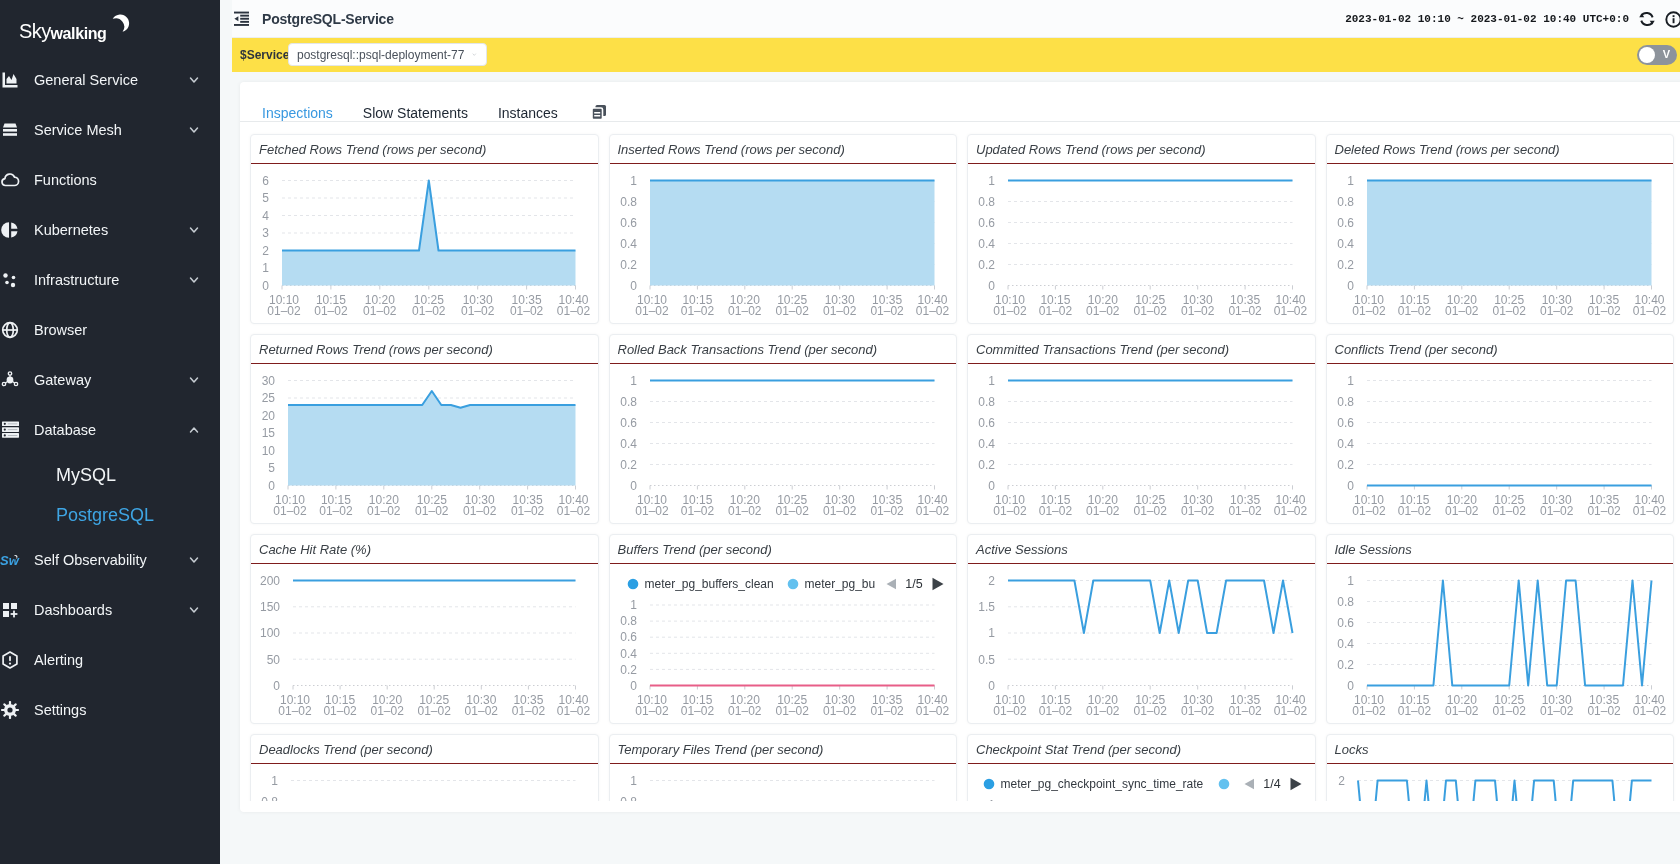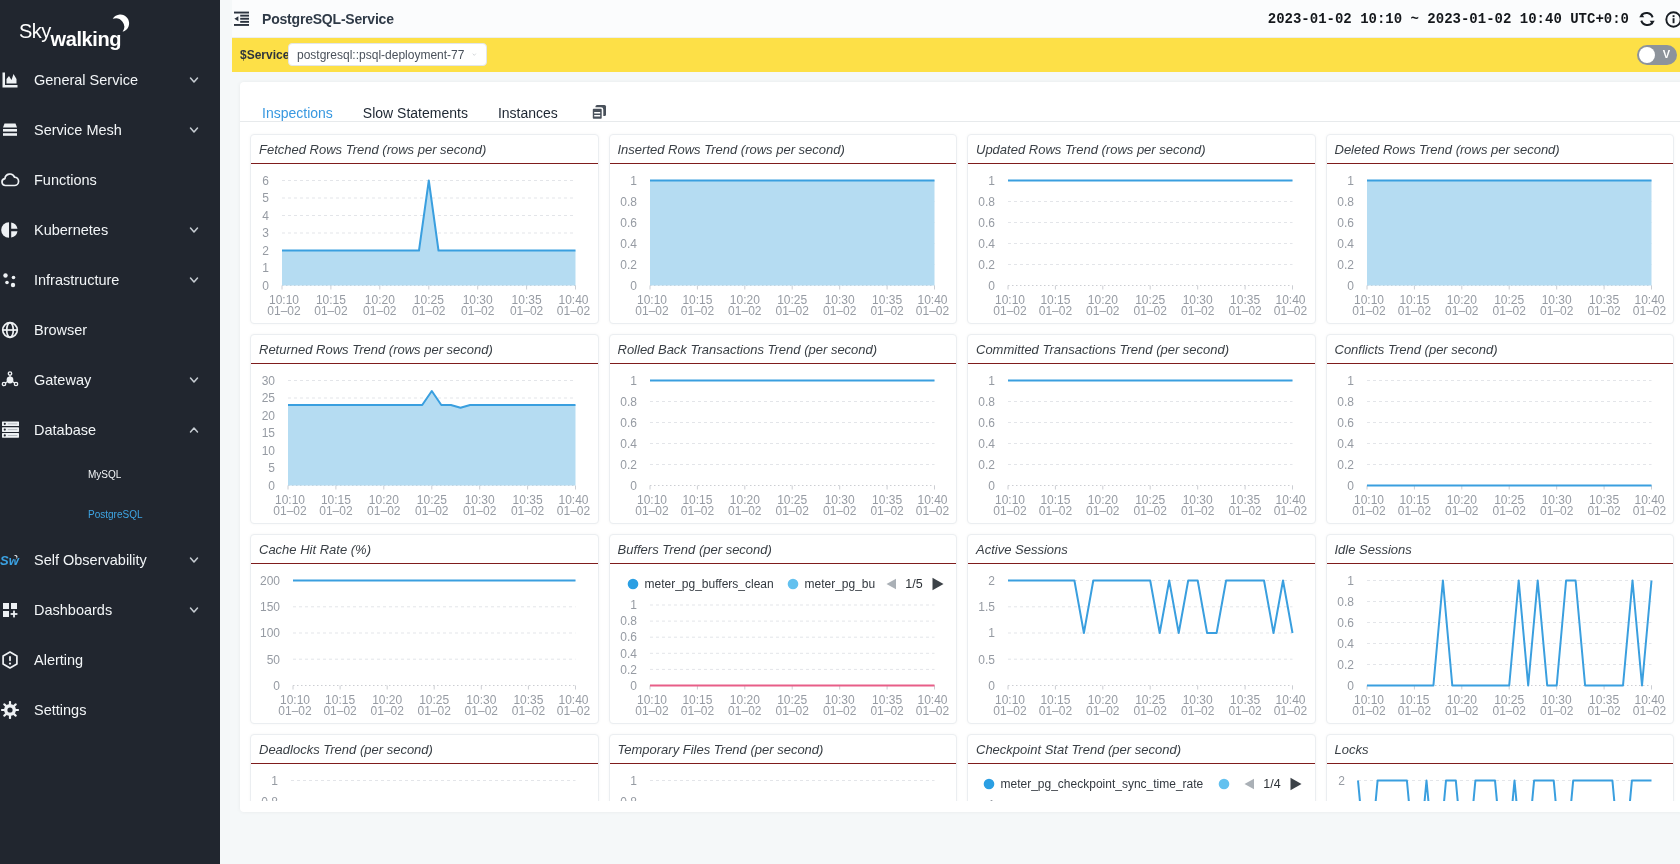--- a/index.html
+++ b/index.html
@@ -1,31 +1,31 @@
 <!DOCTYPE html>
 <html><head><meta charset="utf-8"><title>SkyWalking</title>
 <style>
 * { margin:0; padding:0; box-sizing:border-box; }
 body { width:1680px; height:864px; font-family:"Liberation Sans",sans-serif; background:#f5f8f9; overflow:hidden; }
 .sidebar { position:absolute; left:0; top:0; width:220px; height:864px; background:#21262f; }
 .logo { position:relative; display:flex; align-items:center; padding:13px 0 0 19px; height:50px; margin-bottom:5px; color:#fff; }
 .logo .t1 { font-size:20px; font-weight:400; letter-spacing:-0.6px; }
-.logo .t2 { font-size:20px; font-weight:700; letter-spacing:-0.4px; position:relative; top:8px; margin-left:0px; }
+.logo .t2 { font-size:16px; font-weight:700; letter-spacing:-0.4px; position:relative; top:2px; margin-left:0px; }
 .mitem { display:flex; align-items:center; height:50px; color:#f2f5f7; font-size:14.5px; }
 .mitem .mi { flex:0 0 auto; }
 .mitem span { margin-left:14px; flex:1; }
 .mitem .chev { margin-right:20px; }
-.sub { height:40px; line-height:40px; padding-left:88px; color:#f2f5f7; font-size:10px; }
+.sub { height:40px; line-height:40px; padding-left:56px; color:#f2f5f7; font-size:18px; }
 .sub.active { color:#3ea5e4; }
 .main { position:absolute; left:232px; top:0; width:1460px; height:864px; }
 .topbar { position:absolute; left:0; top:0; width:100%; height:38px; background-color:#fbfcfd; background-image:radial-gradient(#e9eeef 0.55px, rgba(0,0,0,0) 0.55px); background-size:2px 2px; border-bottom:1px solid #ebeef0; }
 .fold { position:absolute; left:2px; top:0; }
 .title { position:absolute; left:30px; top:0; line-height:38px; font-size:14px; font-weight:700; color:#2f3a47; letter-spacing:-0.2px; }
 .timewrap { position:absolute; right:10px; top:0; height:38px; display:flex; align-items:center; }
-.timetext { font-family:"Liberation Mono",monospace; font-size:14px; font-weight:700; color:#15181c; }
+.timetext { font-family:"Liberation Mono",monospace; font-size:11px; font-weight:700; color:#15181c; }
 .ticon { margin-left:9px; display:flex; align-items:center; }
 .bar2 { position:absolute; left:0; top:38px; width:100%; height:34px; background:#fde047; }
 .svclabel { position:absolute; left:8px; top:0; line-height:34px; font-size:12px; font-weight:700; color:#2f353c; }
 .select { position:absolute; left:56px; top:5px; width:199px; height:23px; background:#fff; border:1px solid #e3e6e8; border-radius:4px; display:flex; align-items:center; justify-content:space-between; padding:0 9px 0 8px; font-size:12px; font-weight:500; color:#4a515b; white-space:nowrap; }
 .toggle { position:absolute; right:15px; top:7px; width:40px; height:20px; background:#8d939b; border-radius:10px; }
 .toggle .knob { position:absolute; left:2px; top:2px; width:16px; height:16px; border-radius:50%; background:#fff; }
 .toggle .v { position:absolute; right:7px; top:3px; color:#fff; font-size:11px; font-weight:700; }
 .panel { position:absolute; left:8px; top:82px; width:1444px; height:730px; background:#fff; border-radius:4px; box-shadow:0 0 4px rgba(0,0,0,0.06); overflow:hidden; }
 .tabs { height:40px; border-bottom:1px solid #e7eaec; display:flex; align-items:flex-end; padding-left:22px; }
 .tab { font-size:14px; color:#1d2632; margin-right:30px; }

